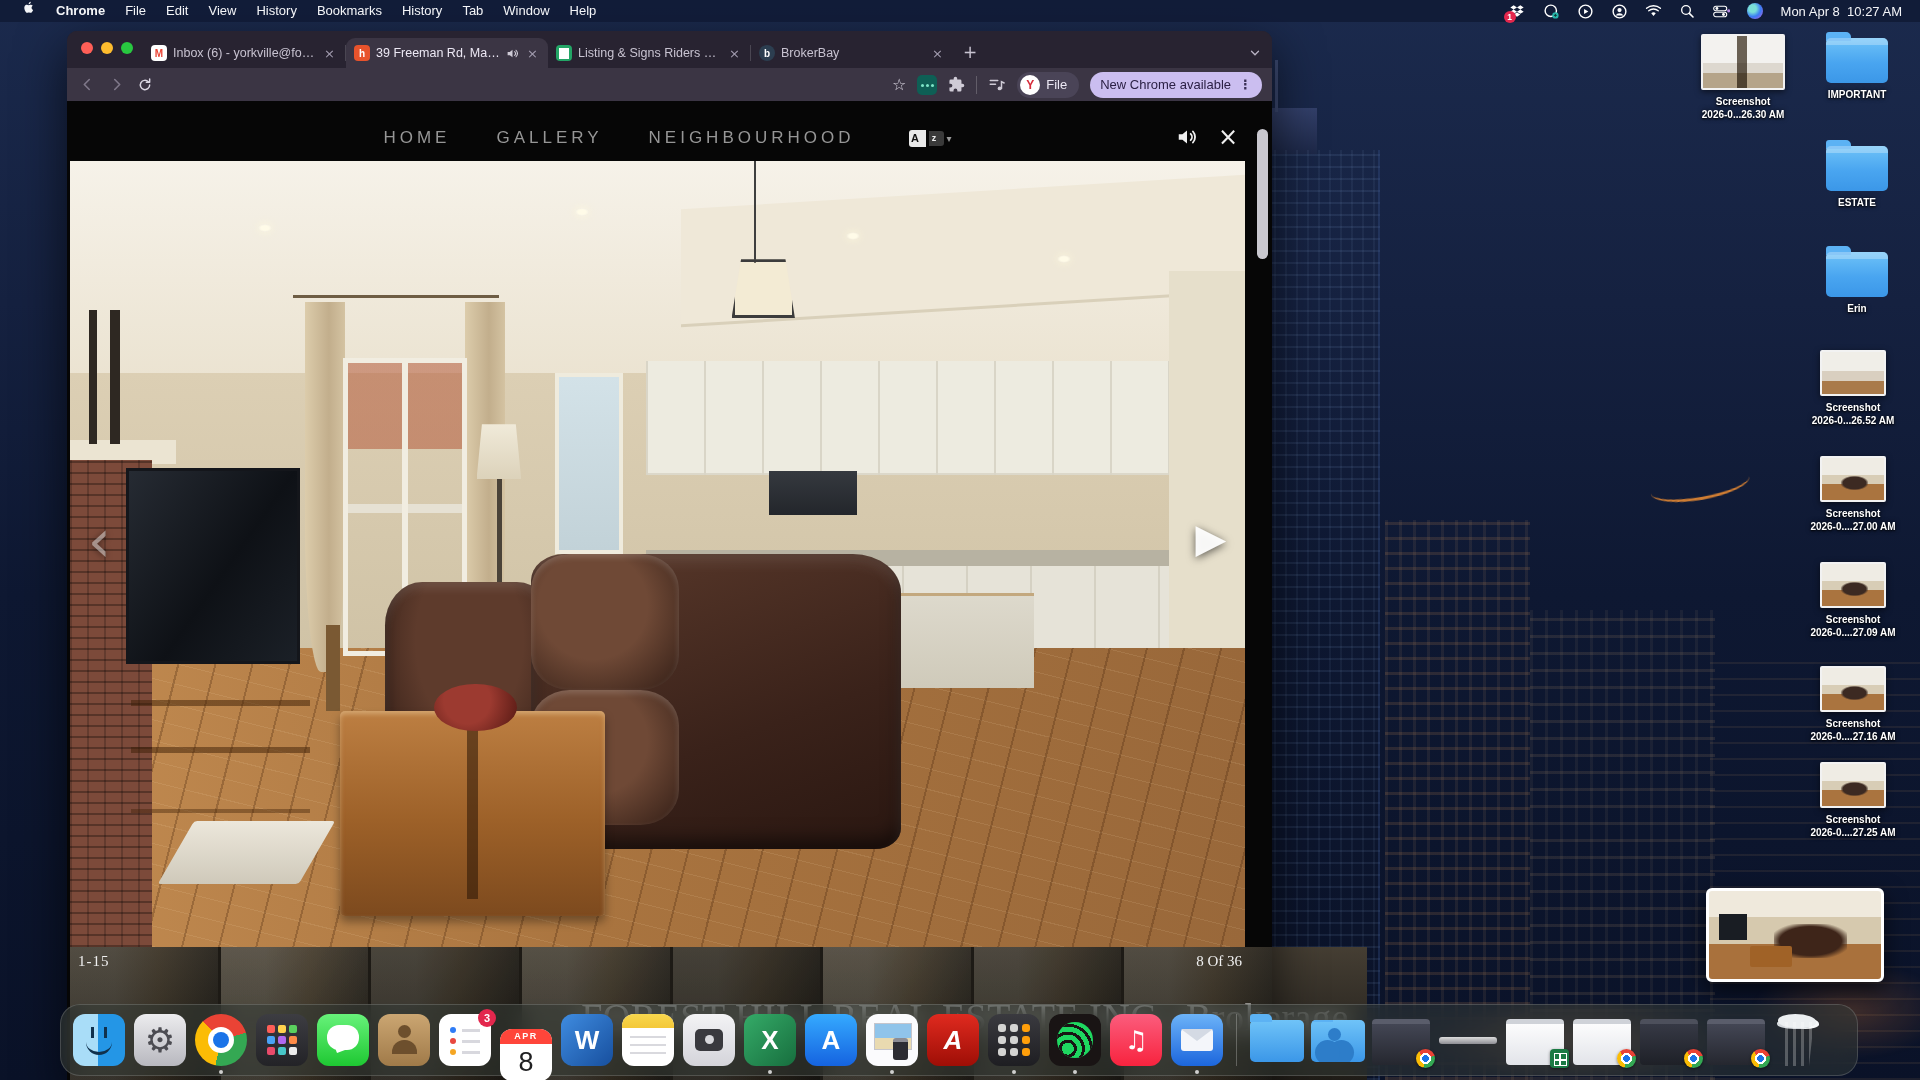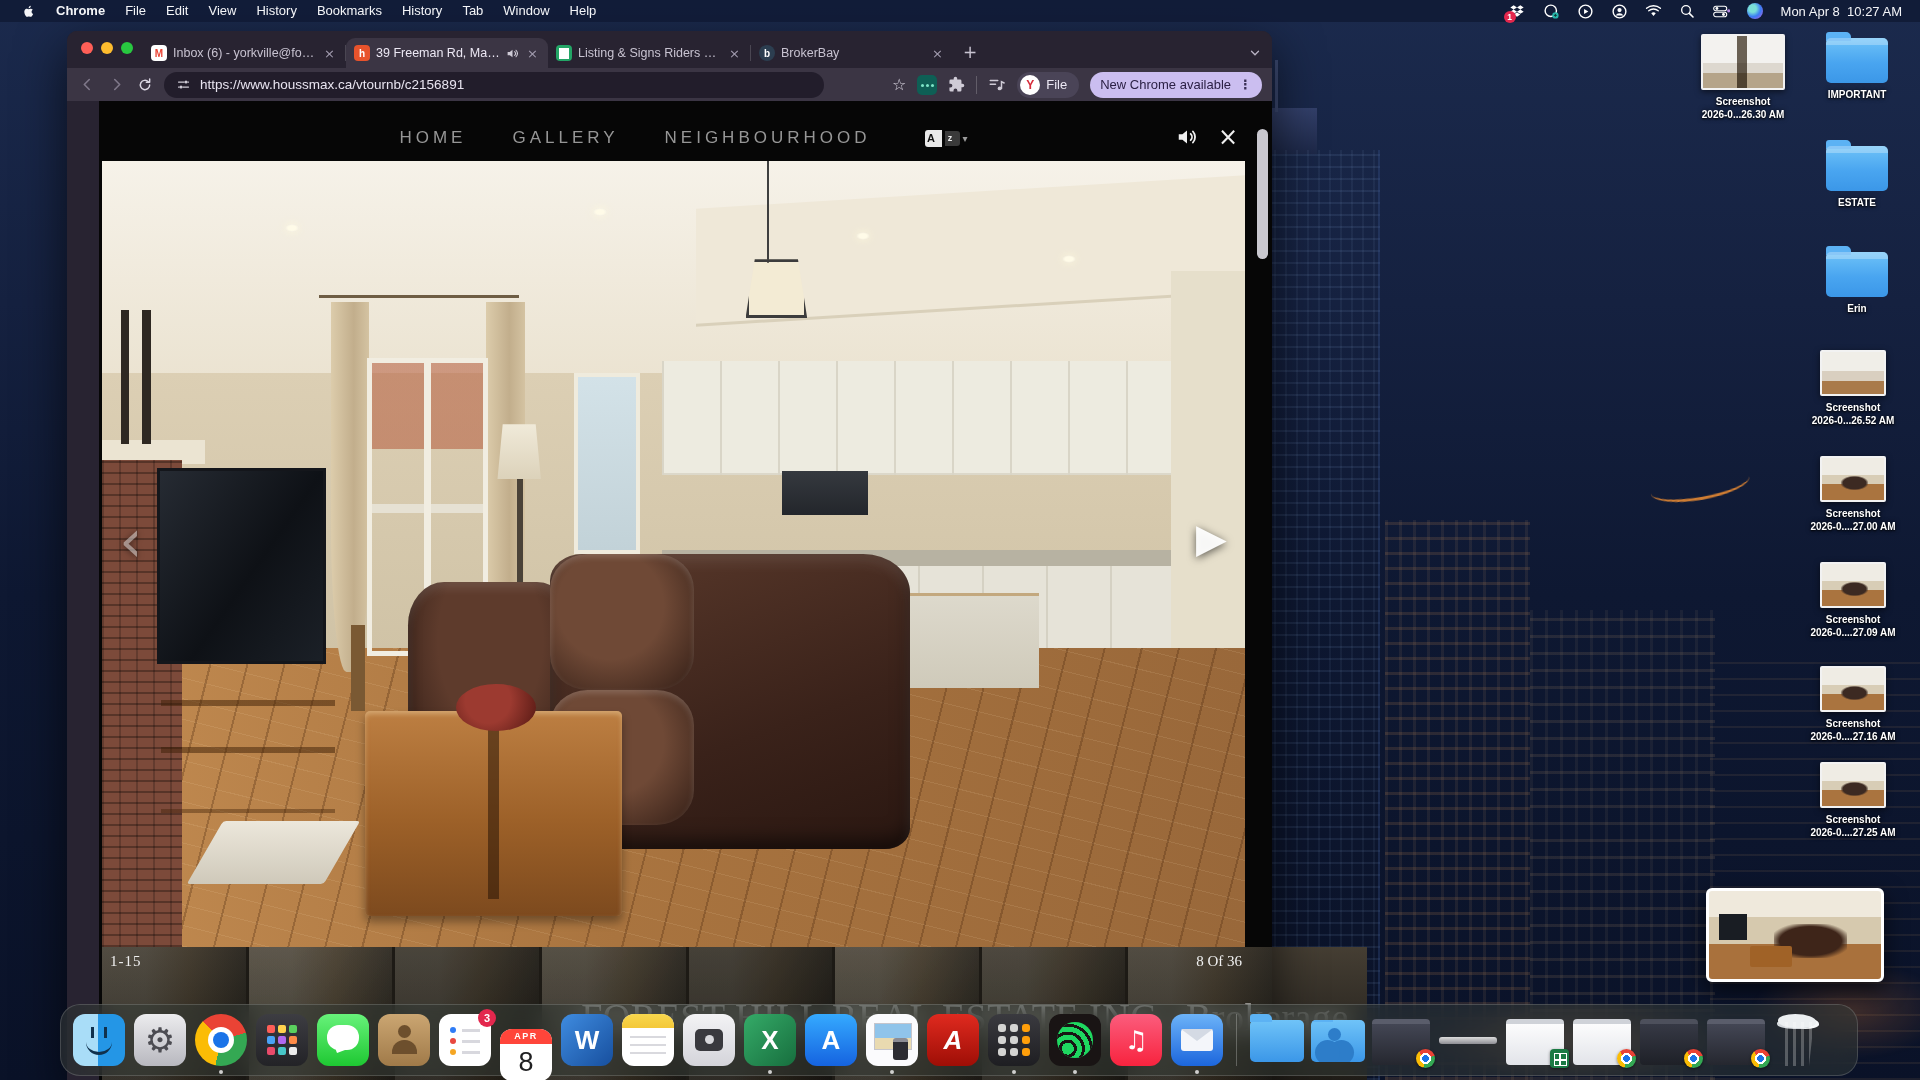--- a/index.html
+++ b/index.html
@@ -44,21 +44,21 @@
   .g3 { left:1750px; top:960px; width:200px; height:100px;
     background:radial-gradient(ellipse,rgba(255,140,50,.22),transparent 70%); }
   .streak { position:absolute; left:1650px; top:470px; width:100px; height:30px;
     border-bottom:3px solid rgba(255,150,50,.8); border-radius:50%;
     transform:rotate(-10deg); filter:blur(.5px); }
 
   
   .menubar { position:absolute; left:0; top:0; width:1920px; height:22px; z-index:60;
     background:rgba(16,26,54,.88); display:flex; align-items:center; color:#f4f5f8;
     font-size:13px; padding:0 12px; }
-  .mb-left { display:flex; align-items:center; }
+  .mb-left { display:flex; }
   .mb-item { padding:0 10px; line-height:22px; }
   .mb-app { font-weight:700; }
   .mb-right { margin-left:auto; display:flex; align-items:center; gap:17px; padding-right:6px; }
   .st-ico { position:relative; width:17px; height:17px; display:flex; align-items:center; justify-content:center; }
   .st-badge { position:absolute; left:-5px; bottom:-3px; width:12px; height:12px; border-radius:50%;
     background:#e3274d; color:#fff; font-size:8.5px; font-weight:700; display:flex;
     align-items:center; justify-content:center; }
   .siri-ball { width:16px; height:16px; border-radius:50%;
     background:radial-gradient(circle at 35% 35%, #7ae0d8 0 25%, #3b7cf5 55%, #c75ce0 100%); }
   .clock { white-space:nowrap; font-size:13px; }
@@ -122,21 +122,21 @@
   .tb-sep { width:1px; height:18px; background:rgba(255,255,255,.2); }
   .chip { height:26px; border-radius:13px; background:#4a4457; color:#ece8f4; display:flex;
     align-items:center; gap:6px; padding:0 12px 0 3px; font-size:13px; }
   .avatar { width:20px; height:20px; border-radius:50%; background:#fff; color:#d62b3a;
     font-weight:700; font-size:12px; display:flex; align-items:center; justify-content:center; }
   .update-pill { height:26px; border-radius:13px; background:#cbbef0; color:#2c2145; display:flex;
     align-items:center; gap:8px; padding:0 10px; font-size:13px; font-weight:400; }
   .kebab { font-family:"DejaVu Sans",sans-serif; font-size:13px; color:#3a2f55; font-weight:700; }
 
   
-  .content { position:absolute; left:0; top:70px; right:0; bottom:0; background:#060606;margin-left:32px; }
+  .content { position:absolute; left:0; top:70px; right:0; bottom:0; background:#060606; }
   .tour-nav { position:absolute; left:0; top:0; right:0; height:60px; display:flex;
     align-items:center; justify-content:center; gap:46px; padding-top:14px; color:#969696;
     font-size:17px; letter-spacing:4px; }
   .trans-ico { display:flex; align-items:center; gap:3px; margin-left:8px; }
   .trans-a { width:17px; height:17px; background:#e9e9e9; border-radius:3px 0 0 3px; color:#111;
     font-size:11px; font-weight:700; display:flex; align-items:center; justify-content:center; }
   .trans-z { width:15px; height:15px; background:#3a3a3a; border-radius:0 3px 3px 0; color:#eee;
     font-size:9px; font-weight:700; display:flex; align-items:center; justify-content:center; }
   .trans-caret { color:#9a9a9a; font-size:10px; font-family:"DejaVu Sans",sans-serif; }
   .tour-top-right { position:absolute; right:34px; top:24px; display:flex; gap:20px; align-items:center; }
@@ -523,30 +523,20 @@
         <svg viewBox="0 0 24 24" width="17" height="17">
             <path d="M9.5 5l7 7-7 7" stroke="#7e7789" stroke-width="2.3" fill="none" stroke-linecap="round" stroke-linejoin="round"></path>
           </svg>
       </span>
       <span class="nav-btn">
         <svg viewBox="0 0 24 24" width="16" height="16">
             <path d="M19 12a7 7 0 11-2.05-4.95" stroke="#d9d5e1" stroke-width="2.2" fill="none" stroke-linecap="round"></path>
             <path d="M19 3v5h-5" stroke="#d9d5e1" stroke-width="2.2" fill="none" stroke-linecap="round" stroke-linejoin="round"></path>
           </svg>
       </span>
-      <div class="urlbar">
-        <span>
-          <svg viewBox="0 0 24 24" width="15" height="15">
-              <path d="M4 8h9M19 8h1M4 16h1M11 16h9" stroke="#cfcbd6" stroke-width="2" stroke-linecap="round"></path>
-              <circle cx="16" cy="8" r="2.4" fill="#cfcbd6"></circle>
-              <circle cx="8" cy="16" r="2.4" fill="#cfcbd6"></circle>
-            </svg>
-        </span>
-        <span class="url-text">https://www.houssmax.ca/vtournb/c2156891</span>
-      </div>
       <div class="tb-right">
         <span class="star">☆</span>
         <span class="ext-pin"></span>
         <span>
           <svg viewBox="0 0 24 24" width="17" height="17">
               <path fill="#cfcbd6" d="M20.5 11H19V7a2 2 0 00-2-2h-4V3.5a2.5 2.5 0 00-5 0V5H4a2 2 0 00-2 2v3.8h1.5a2.7 2.7 0 010 5.4H2V20a2 2 0 002 2h3.8v-1.5a2.7 2.7 0 015.4 0V22H17a2 2 0 002-2v-4h1.5a2.5 2.5 0 000-5z"></path>
             </svg>
         </span>
         <span class="tb-sep"></span>
         <span>

